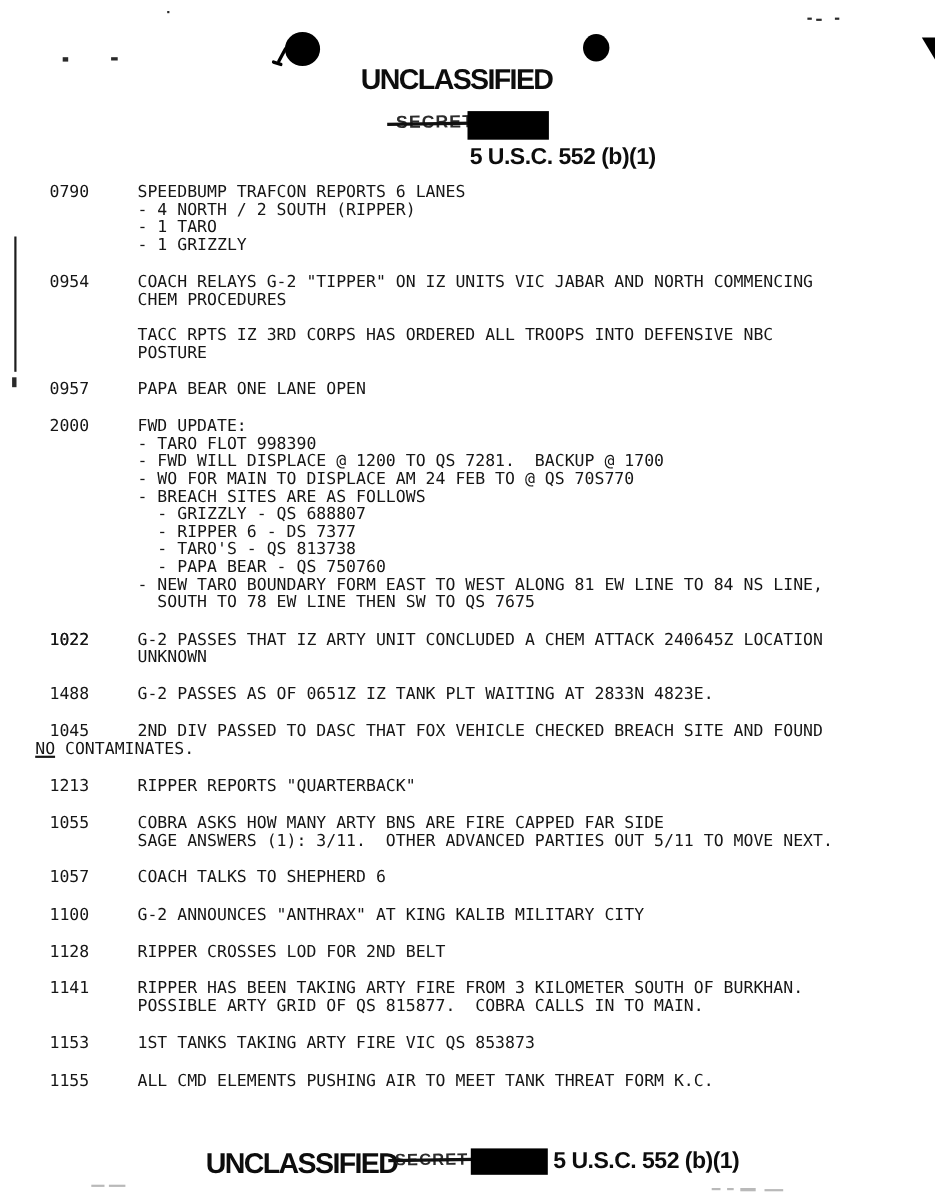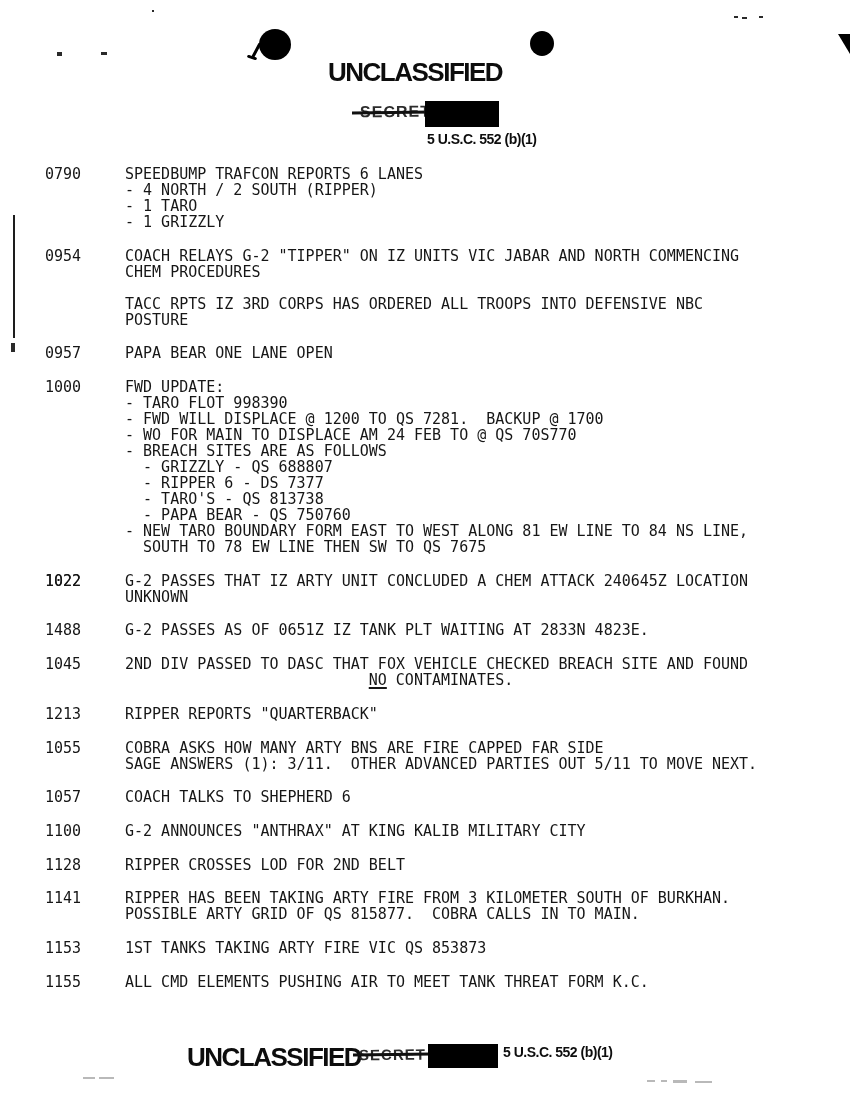--- a/index.html
+++ b/index.html
@@ -8,21 +8,21 @@
     background:#ffffff; overflow:hidden;
     font-family:"DejaVu Sans Mono", monospace;
     color:#161616;
   }
   
   .banner {
     position:absolute; font-family:"Liberation Sans", sans-serif;
     font-weight:bold; color:#0d0d0d; white-space:nowrap;
   }
   .uncl { font-size:26px; letter-spacing:-1.5px; }
-  .usc  { font-size:14px; letter-spacing:-0.5px; }
+  .usc  { font-size:21px; letter-spacing:-0.5px; }
   .secret-stamp {
     position:absolute; font-family:"Liberation Sans", sans-serif;
     font-weight:bold; color:#2c2c2c; white-space:nowrap; letter-spacing:1px;
     transform:rotate(-0.6deg);
   }
   .strike-bar { position:absolute; background:#101010; transform:rotate(-0.8deg); }
   .redaction { position:absolute; background:#000000; }
   .hole { position:absolute; background:#000; border-radius:50%; }
   .hole-tail {
     position:absolute; width:3px; height:16px; background:#000;
@@ -38,21 +38,21 @@
   }
   .artifact { position:absolute; background:#2a2a2a; }
   .artifact.light { background:#b9b9b9; }
   .vline { position:absolute; width:2px; background:#1d1d1d; }
   
   .log { position:absolute; top:166px; left:0; width:850px; font-size:15px; }
   .entry { position:relative; margin-bottom:17.7px; }
   .entry .time { position:absolute; left:45px; top:0; height:16px; line-height:16px; white-space:pre; }
   .entry .lines { margin-left:125px; }
   .line { height:16px; line-height:16px; white-space:pre; }
-  .line.outdent { margin-left:-93px;text-align:center; }
+  .line.outdent { margin-left:-93px; }
   .u { text-decoration:underline; text-underline-offset:2px; text-decoration-thickness:1.5px; }
 </style>
 </head>
 <body>
 
 <div class="page">
 
   <div class="artifact" style="left:152px; top:10px; width:2px; height:2px;"></div>
   <div class="artifact" style="left:57px; top:52px; width:5px; height:4px;"></div>
   <div class="artifact" style="left:101px; top:52px; width:6px; height:3px;"></div>
@@ -99,21 +99,21 @@
     </div>
 
     <div class="entry">
       <div class="time">0957</div>
       <div class="lines">
           <div class="line">PAPA BEAR ONE LANE OPEN</div>
         </div>
     </div>
 
     <div class="entry">
-      <div class="time">1000</div>
+      <div class="time">2000</div>
       <div class="lines">
           <div class="line">FWD UPDATE:</div>
           <div class="line">- TARO FLOT 998390</div>
           <div class="line">- FWD WILL DISPLACE @ 1200 TO QS 7281.  BACKUP @ 1700</div>
           <div class="line">- WO FOR MAIN TO DISPLACE AM 24 FEB TO @ QS 70S770</div>
           <div class="line">- BREACH SITES ARE AS FOLLOWS</div>
           <div class="line">  - GRIZZLY - QS 688807</div>
           <div class="line">  - RIPPER 6 - DS 7377</div>
           <div class="line">  - TARO'S - QS 813738</div>
           <div class="line">  - PAPA BEAR - QS 750760</div>

